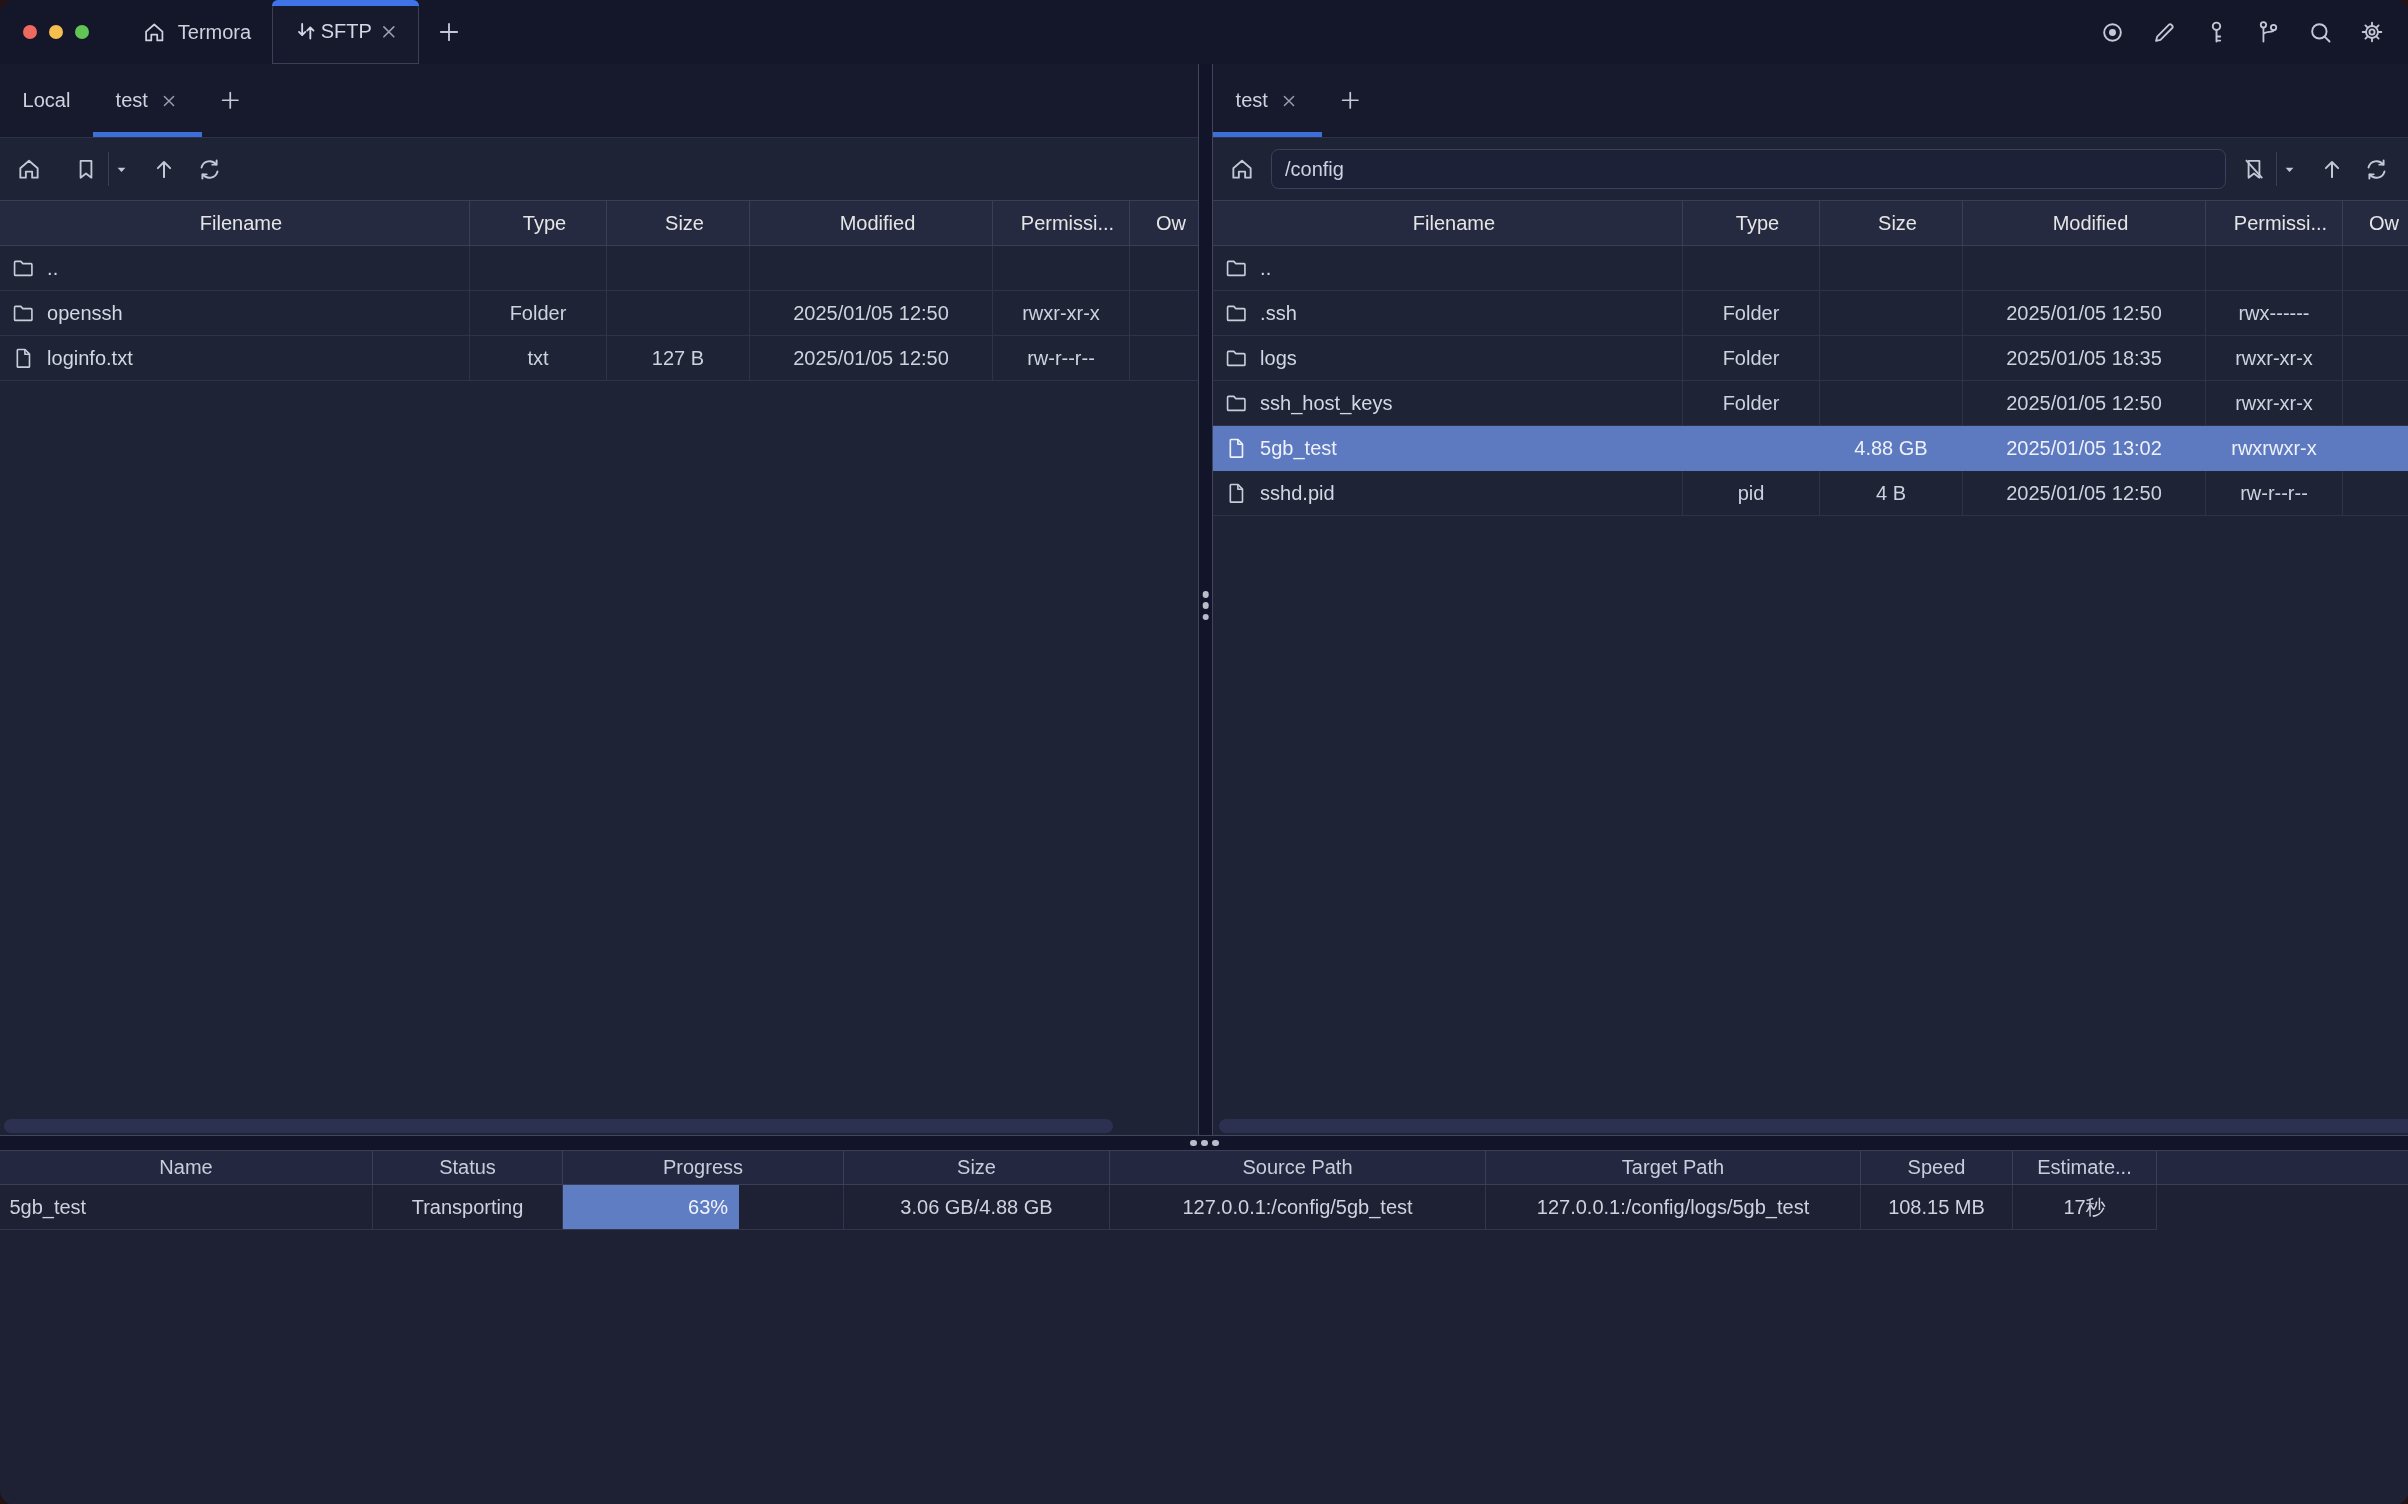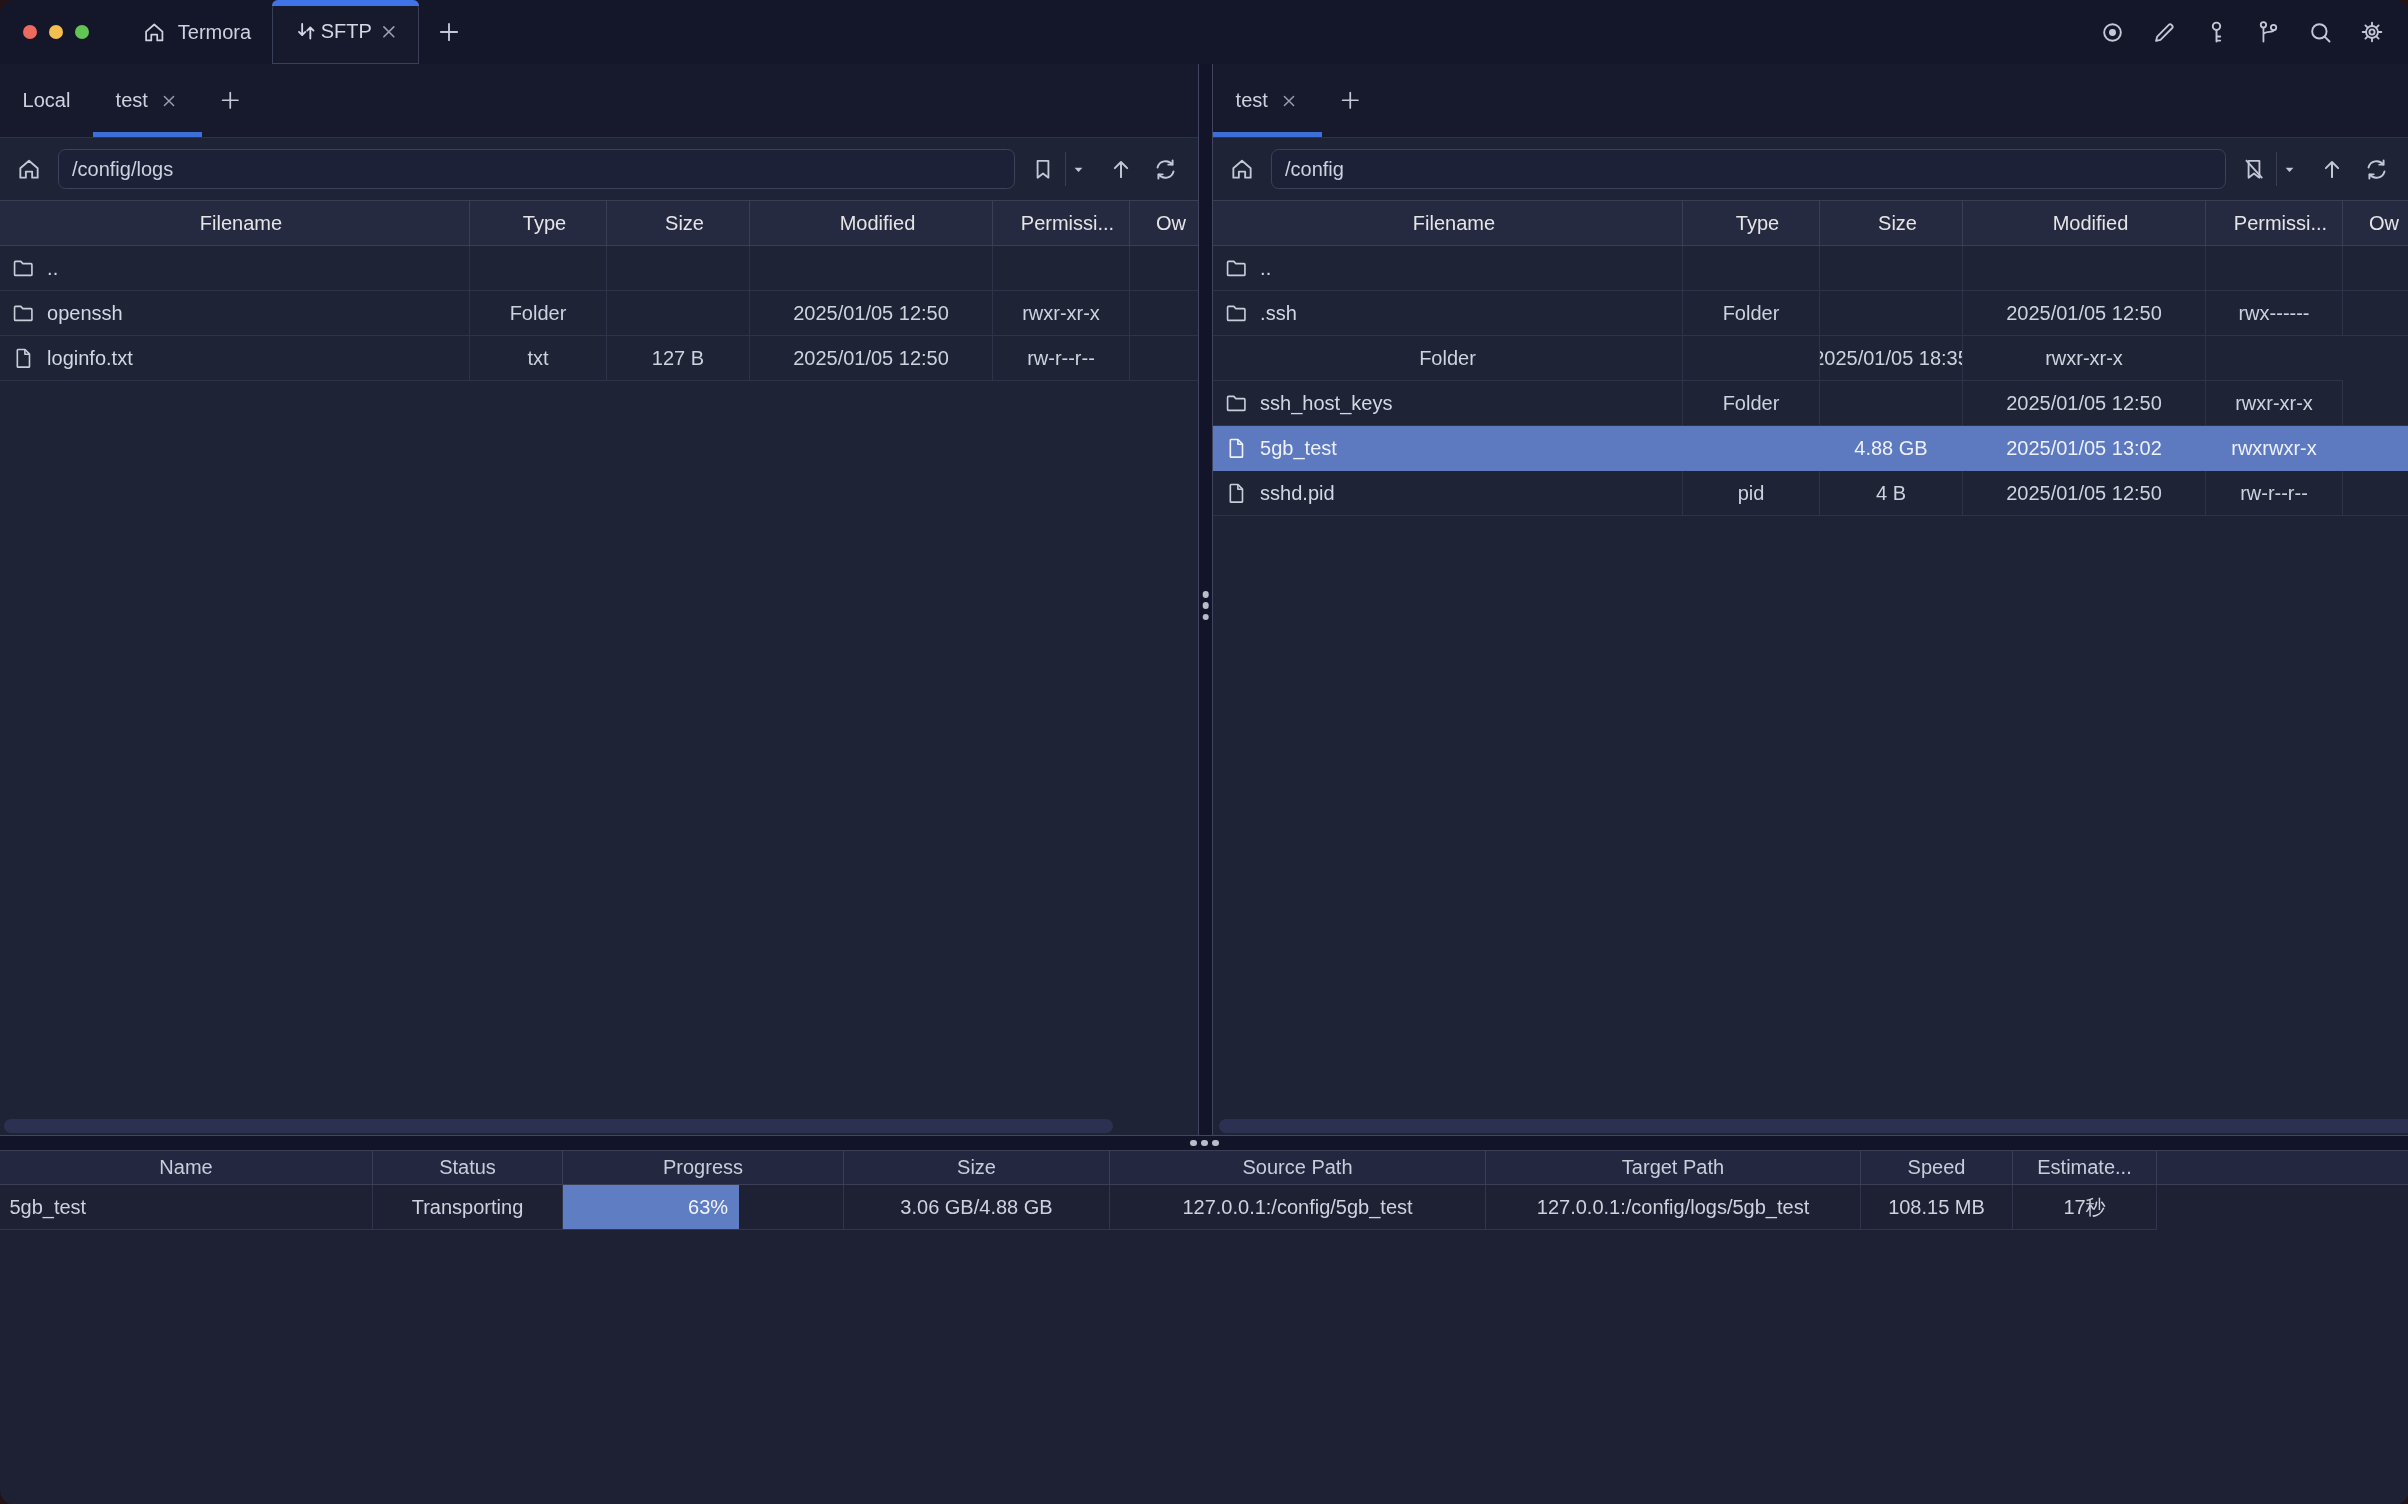--- a/index.html
+++ b/index.html
@@ -248,21 +248,20 @@
               <use href="#i-plus"></use>
             </svg>
           </div>
       </div>
       <div class="path-row">
         <span class="home-btn">
             <svg width="26" height="26" viewBox="0 0 28 28">
               <use href="#i-home"></use>
             </svg>
           </span>
-        <input class="path-input" value="/config/logs" style="">
         <div class="path-icons">
           <span class="pi bm">
               <svg width="26" height="26" viewBox="0 0 28 28">
                 <use href="#i-bookmark"></use>
               </svg>
             </span>
           <span class="pi caret">
               <svg width="17" height="17" viewBox="0 0 18 18">
                 <use href="#i-caret"></use>
               </svg>
@@ -414,20 +413,26 @@
               </svg>
               <span>.ssh</span>
             </div>
           <div class="fcell">Folder</div>
           <div class="fcell"></div>
           <div class="fcell">2025/01/05 12:50</div>
           <div class="fcell">rwx------</div>
           <div class="fcell"></div>
         </div>
         <div class="frow">
+          <div class="fcell name">
+              <svg width="24.5" height="24.5" viewBox="0 0 26 26">
+                <use href="#i-folder"></use>
+              </svg>
+              <span>logs</span>
+            </div>
           <div class="fcell">Folder</div>
           <div class="fcell"></div>
           <div class="fcell">2025/01/05 18:35</div>
           <div class="fcell">rwxr-xr-x</div>
           <div class="fcell"></div>
         </div>
         <div class="frow">
           <div class="fcell name">
               <svg width="24.5" height="24.5" viewBox="0 0 26 26">
                 <use href="#i-folder"></use>

